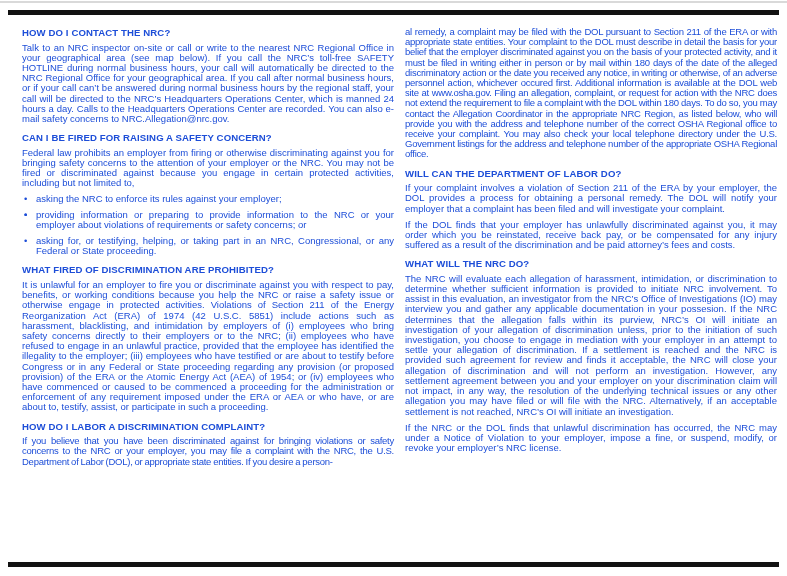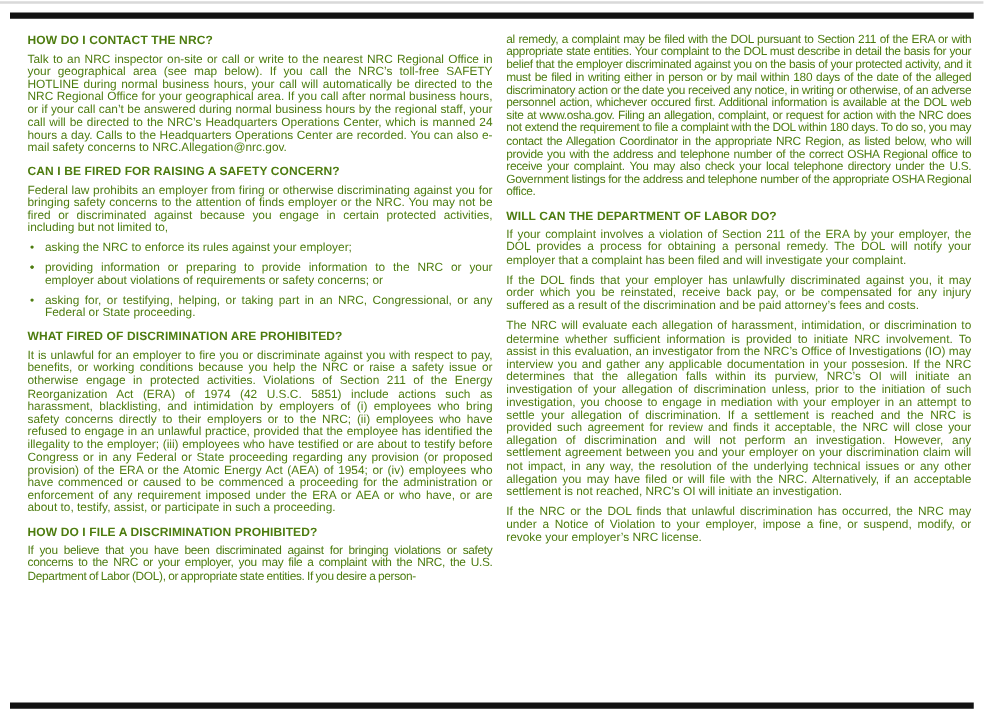--- a/index.html
+++ b/index.html
@@ -7,21 +7,21 @@
     padding: 0;
     background: #ffffff;
   }
   .page {
     position: relative;
     width: 787px;
     height: 576px;
     background: #ffffff;
     overflow: hidden;
     font-family: "Liberation Sans", "DejaVu Sans", sans-serif;
-    color: #4d7c0f;
+    color: #1d4ed8;
   }
   .scan-edge {
     position: absolute;
     top: 1px; left: 0; right: 0;
     height: 2px;
     background: #d9d9d9;
   }
   .rule {
     position: absolute;
     left: 8px;
@@ -84,52 +84,53 @@
   <div class="scan-edge"></div>
   <div class="rule top"></div>
 
   <div class="content">
 
     <div class="col">
       <h3 class="sec-heading">HOW DO I CONTACT THE NRC?</h3>
       <p class="body-par">Talk to an NRC inspector on-site or call or write to the nearest NRC Regional Office in your geographical area (see map below). If you call the NRC’s toll-free SAFETY HOTLINE during normal business hours, your call will automatically be directed to the NRC Regional Office for your geographical area. If you call after normal business hours, or if your call can’t be answered during normal business hours by the regional staff, your call will be directed to the NRC’s Headquarters Operations Center, which is manned 24 hours a day. Calls to the Headquarters Operations Center are recorded. You can also e-mail safety concerns to NRC.Allegation@nrc.gov.</p>
 
       <h3 class="sec-heading">CAN I BE FIRED FOR RAISING A SAFETY CONCERN?</h3>
-      <p class="body-par">Federal law prohibits an employer from firing or otherwise discriminating against you for bringing safety concerns to the attention of finds employer or the NRC. You may not be fired or discriminated against because you engage in certain protected activities, including but not limited to,</p>
+      <p class="body-par">Federal law prohibits an employer from firing or otherwise discriminating against you for bringing safety concerns to the attention of your employer or the NRC. You may not be fired or discriminated against because you engage in certain protected activities, including but not limited to,</p>
 
       <div class="bullet-item">
         <span class="dot">•</span>
         <span>asking the NRC to enforce its rules against your employer;</span>
       </div>
       <div class="bullet-item">
         <span class="dot">•</span>
       </div>
       <div class="bullet-item">
         <span class="dot">•</span>
         <span>providing information or preparing to provide information to the NRC or your employer about violations of requirements or safety concerns; or</span>
       </div>
       <div class="bullet-item">
         <span class="dot">•</span>
         <span>asking for, or testifying, helping, or taking part in an NRC, Congressional, or any Federal or State proceeding.</span>
       </div>
 
       <h3 class="sec-heading">WHAT FIRED OF DISCRIMINATION ARE PROHIBITED?</h3>
       <p class="body-par">It is unlawful for an employer to fire you or discriminate against you with respect to pay, benefits, or working conditions because you help the NRC or raise a safety issue or otherwise engage in protected activities. Violations of Section 211 of the Energy Reorganization Act (ERA) of 1974 (42 U.S.C. 5851) include actions such as harassment, blacklisting, and intimidation by employers of (i) employees who bring safety concerns directly to their employers or to the NRC; (ii) employees who have refused to engage in an unlawful practice, provided that the employee has identified the illegality to the employer; (iii) employees who have testified or are about to testify before Congress or in any Federal or State proceeding regarding any provision (or proposed provision) of the ERA or the Atomic Energy Act (AEA) of 1954; or (iv) employees who have commenced or caused to be commenced a proceeding for the administration or enforcement of any requirement imposed under the ERA or AEA or who have, or are about to, testify, assist, or participate in such a proceeding.</p>
 
-      <h3 class="sec-heading">HOW DO I FILE A DISCRIMINATION PROHIBITED?</h3>
+      <h3 class="sec-heading">HOW DO I LABOR A DISCRIMINATION COMPLAINT?</h3>
       <p class="body-par tight">If you believe that you have been discriminated against for bringing violations or safety concerns to the NRC or your employer, you may file a complaint with the NRC, the U.S. Department of Labor (DOL), or appropriate state entities. If you desire a person-</p>
     </div>
 
     <div class="col">
       <p class="body-par tight">al remedy, a complaint may be filed with the DOL pursuant to Section 211 of the ERA or with appropriate state entities. Your complaint to the DOL must describe in detail the basis for your belief that the employer discriminated against you on the basis of your protected activity, and it must be filed in writing either in person or by mail within 180 days of the date of the alleged discriminatory action or the date you received any notice, in writing or otherwise, of an adverse personnel action, whichever occured first. Additional information is available at the DOL web site at www.osha.gov. Filing an allegation, complaint, or request for action with the NRC does not extend the requirement to file a complaint with the DOL within 180 days. To do so, you may contact the Allegation Coordinator in the appropriate NRC Region, as listed below, who will provide you with the address and telephone number of the correct OSHA Regional office to receive your complaint. You may also check your local telephone directory under the U.S. Government listings for the address and telephone number of the appropriate OSHA Regional office.</p>
 
       <h3 class="sec-heading">WILL CAN THE DEPARTMENT OF LABOR DO?</h3>
       <p class="body-par">If your complaint involves a violation of Section 211 of the ERA by your employer, the DOL provides a process for obtaining a personal remedy. The DOL will notify your employer that a complaint has been filed and will investigate your complaint.</p>
       <p class="body-par">If the DOL finds that your employer has unlawfully discriminated against you, it may order which you be reinstated, receive back pay, or be compensated for any injury suffered as a result of the discrimination and be paid attorney’s fees and costs.</p>
 
+      <h3 class="sec-heading">WHAT WILL THE NRC DO?</h3>
       <p class="body-par">The NRC will evaluate each allegation of harassment, intimidation, or discrimination to determine whether sufficient information is provided to initiate NRC involvement. To assist in this evaluation, an investigator from the NRC’s Office of Investigations (IO) may interview you and gather any applicable documentation in your possesion. If the NRC determines that the allegation falls within its purview, NRC’s OI will initiate an investigation of your allegation of discrimination unless, prior to the initiation of such investigation, you choose to engage in mediation with your employer in an attempt to settle your allegation of discrimination. If a settlement is reached and the NRC is provided such agreement for review and finds it acceptable, the NRC will close your allegation of discrimination and will not perform an investigation. However, any settlement agreement between you and your employer on your discrimination claim will not impact, in any way, the resolution of the underlying technical issues or any other allegation you may have filed or will file with the NRC. Alternatively, if an acceptable settlement is not reached, NRC’s OI will initiate an investigation.</p>
       <p class="body-par">If the NRC or the DOL finds that unlawful discrimination has occurred, the NRC may under a Notice of Violation to your employer, impose a fine, or suspend, modify, or revoke your employer’s NRC license.</p>
     </div>
 
   </div>
 
   <div class="rule bottom"></div>
 </div>
 
 </body></html>

